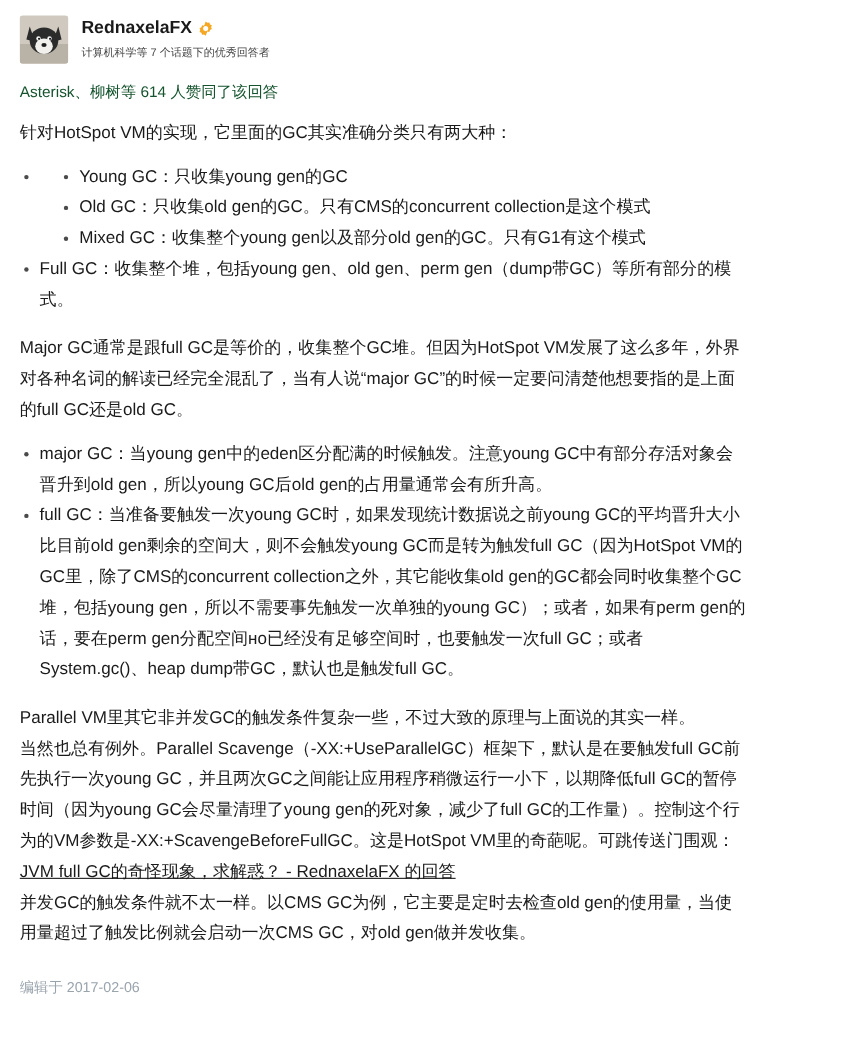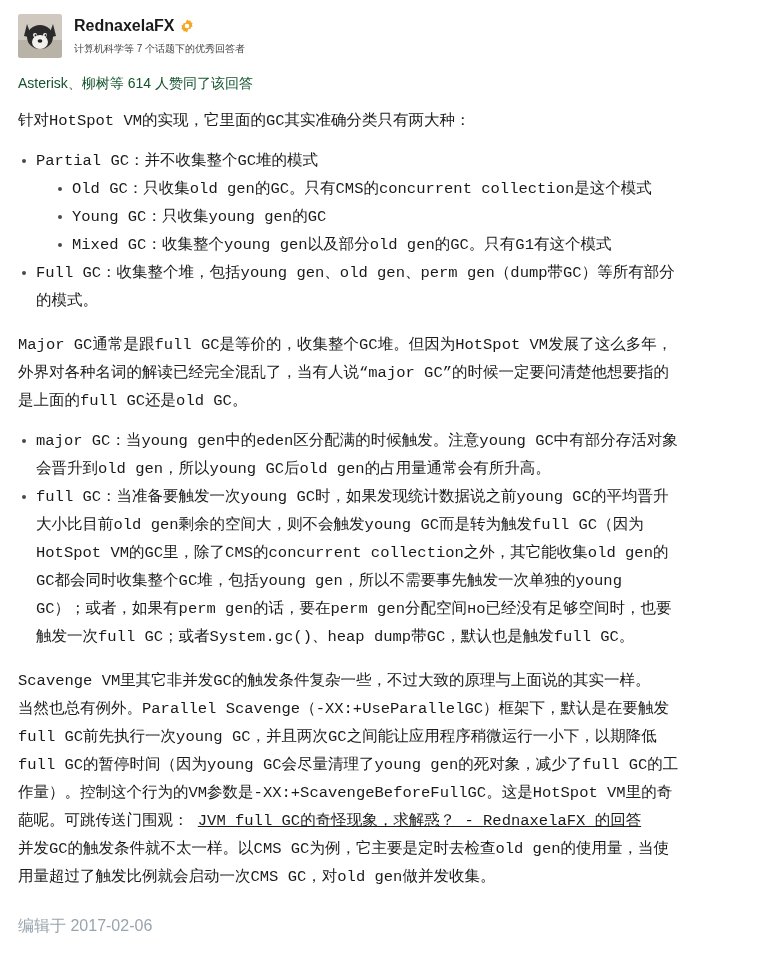--- a/index.html
+++ b/index.html
@@ -76,21 +76,20 @@
     padding: 10px 0 2px 0;
     margin-top: 2px;
   }
 
   
   .answer {
     font-size: 15.5px;
     line-height: 28px;
     color: #1a1a1a;
     padding-top: 6px;
-    font-family: Liberation Mono, monospace;
   }
   .answer p {
     margin: 16px 0 0 0;
   }
   .answer p.first { margin-top: 6px; }
 
   ul.bullets {
     list-style: none;
     margin: 12px 0 0 0;
     padding: 0;
@@ -116,21 +115,21 @@
   .li-text { display: block; }
 
   .inline-link {
     color: #1a1a1a;
     text-decoration: underline;
     cursor: pointer;
   }
 
   
   .footer {
-    font-size: 16px;
+    font-size: 13px;
     color: #9aa4ad;
     line-height: 18px;
     padding: 26px 0 16px 0;
   }
 </style>
 </head>
 <body>
 
 <div class="page">
 
@@ -165,27 +164,26 @@
   </div>
 
   <div class="voters">Asterisk、柳树等 614 人赞同了该回答</div>
 
   <div class="answer">
 
     <p class="first">针对HotSpot VM的实现，它里面的GC其实准确分类只有两大种：</p>
 
     <ul class="bullets">
       <li>
-        <span class="li-text">Partial GC：并不收集整个GC堆的模式</span>
         <ul class="bullets">
           <li>
-            <span class="li-text">Old GC：只收集old gen的GC。只有CMS的concurrent collection是这个模式</span>
+            <span class="li-text">Young GC：只收集young gen的GC</span>
           </li>
           <li>
-            <span class="li-text">Young GC：只收集young gen的GC</span>
+            <span class="li-text">Old GC：只收集old gen的GC。只有CMS的concurrent collection是这个模式</span>
           </li>
           <li>
             <span class="li-text">Mixed GC：收集整个young gen以及部分old gen的GC。只有G1有这个模式</span>
           </li>
         </ul>
       </li>
       <li>
         <span class="li-text">Full GC：收集整个堆，包括young gen、old gen、perm gen（dump带GC）等所有部分的模式。</span>
       </li>
     </ul>
@@ -195,21 +193,21 @@
 
     <ul class="bullets">
       <li>
         <span class="li-text">major GC：当young gen中的eden区分配满的时候触发。注意young GC中有部分存活对象会晋升到old gen，所以young GC后old gen的占用量通常会有所升高。</span>
       </li>
       <li>
         <span class="li-text">full GC：当准备要触发一次young GC时，如果发现统计数据说之前young GC的平均晋升大小比目前old gen剩余的空间大，则不会触发young GC而是转为触发full GC（因为HotSpot VM的GC里，除了CMS的concurrent collection之外，其它能收集old gen的GC都会同时收集整个GC堆，包括young gen，所以不需要事先触发一次单独的young GC）；或者，如果有perm gen的话，要在perm gen分配空间но已经没有足够空间时，也要触发一次full GC；或者System.gc()、heap dump带GC，默认也是触发full GC。</span>
       </li>
     </ul>
 
-    <p>Scavenge VM里其它非并发GC的触发条件复杂一些，不过大致的原理与上面说的其实一样。</p>
+    <p>Parallel VM里其它非并发GC的触发条件复杂一些，不过大致的原理与上面说的其实一样。</p>
 
     <p style="margin-top:0;">
       <span>当然也总有例外。Parallel Scavenge（-XX:+UseParallelGC）框架下，默认是在要触发full GC前先执行一次young GC，并且两次GC之间能让应用程序稍微运行一小下，以期降低full GC的暂停时间（因为young GC会尽量清理了young gen的死对象，减少了full GC的工作量）。控制这个行为的VM参数是-XX:+ScavengeBeforeFullGC。这是HotSpot VM里的奇葩呢。可跳传送门围观：</span>
       <a class="inline-link" href="#">JVM full GC的奇怪现象，求解惑？ - RednaxelaFX 的回答</a>
     </p>
 
     <p style="margin-top:0;">并发GC的触发条件就不太一样。以CMS GC为例，它主要是定时去检查old gen的使用量，当使用量超过了触发比例就会启动一次CMS GC，对old gen做并发收集。</p>
   </div>
 
   <div class="footer">编辑于 2017-02-06</div>

